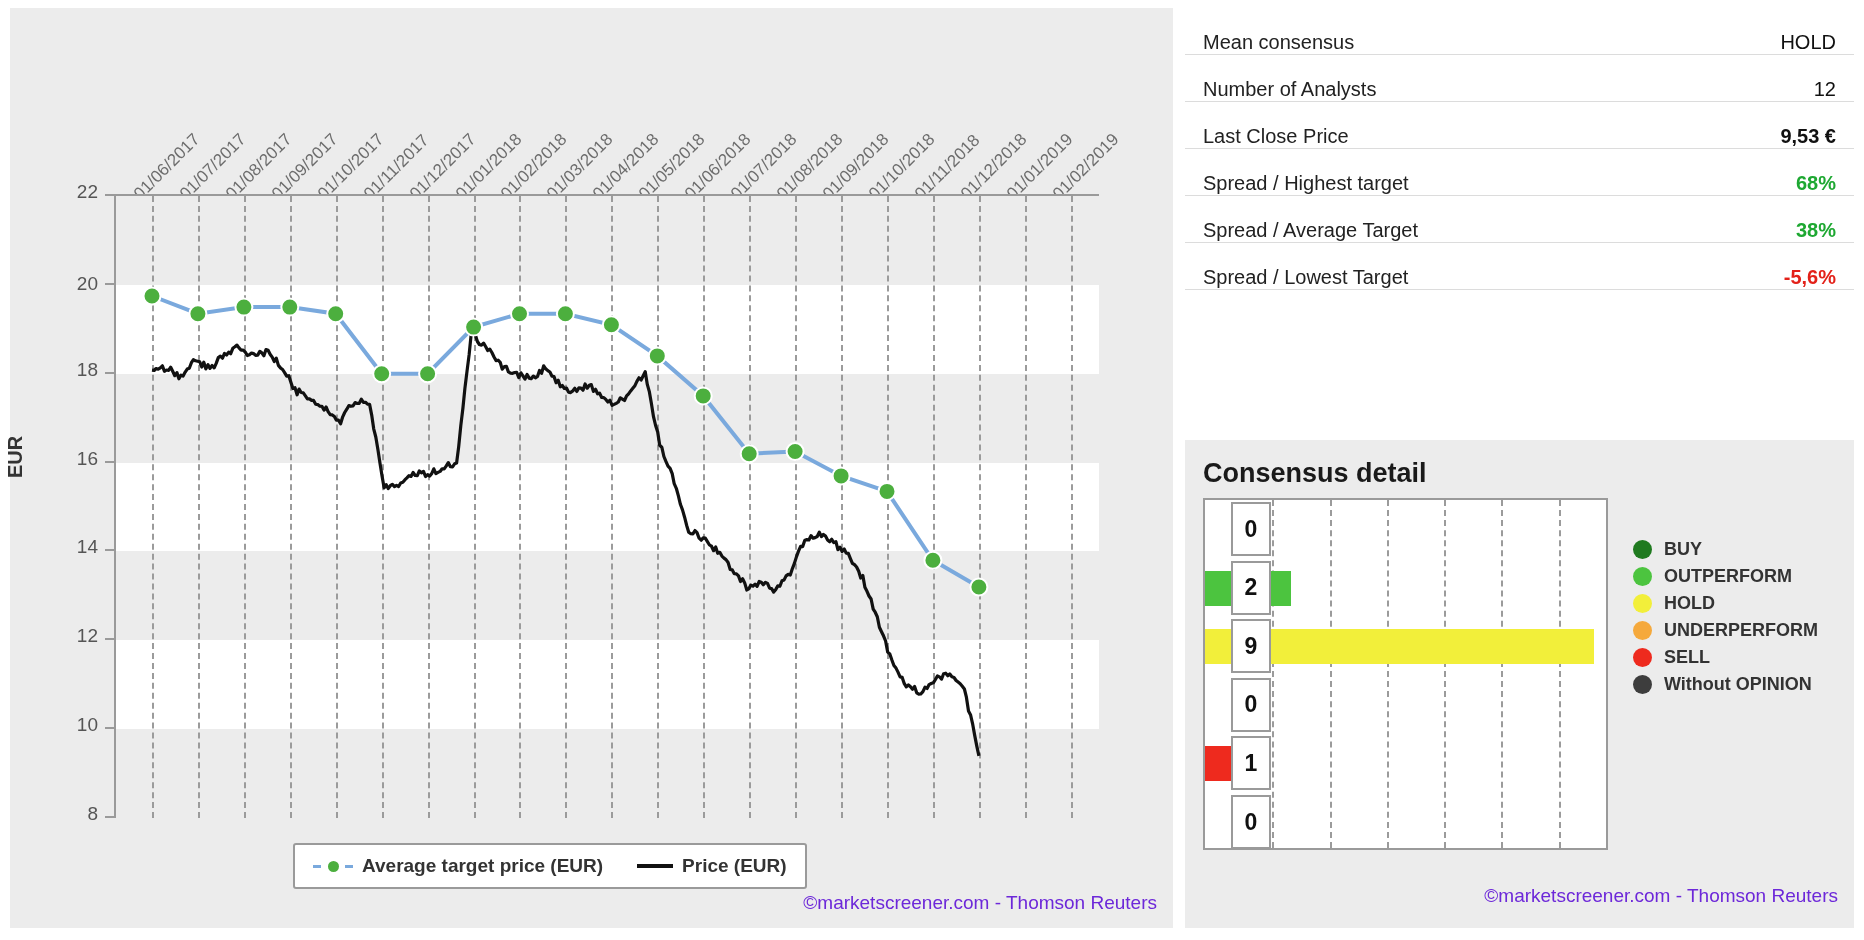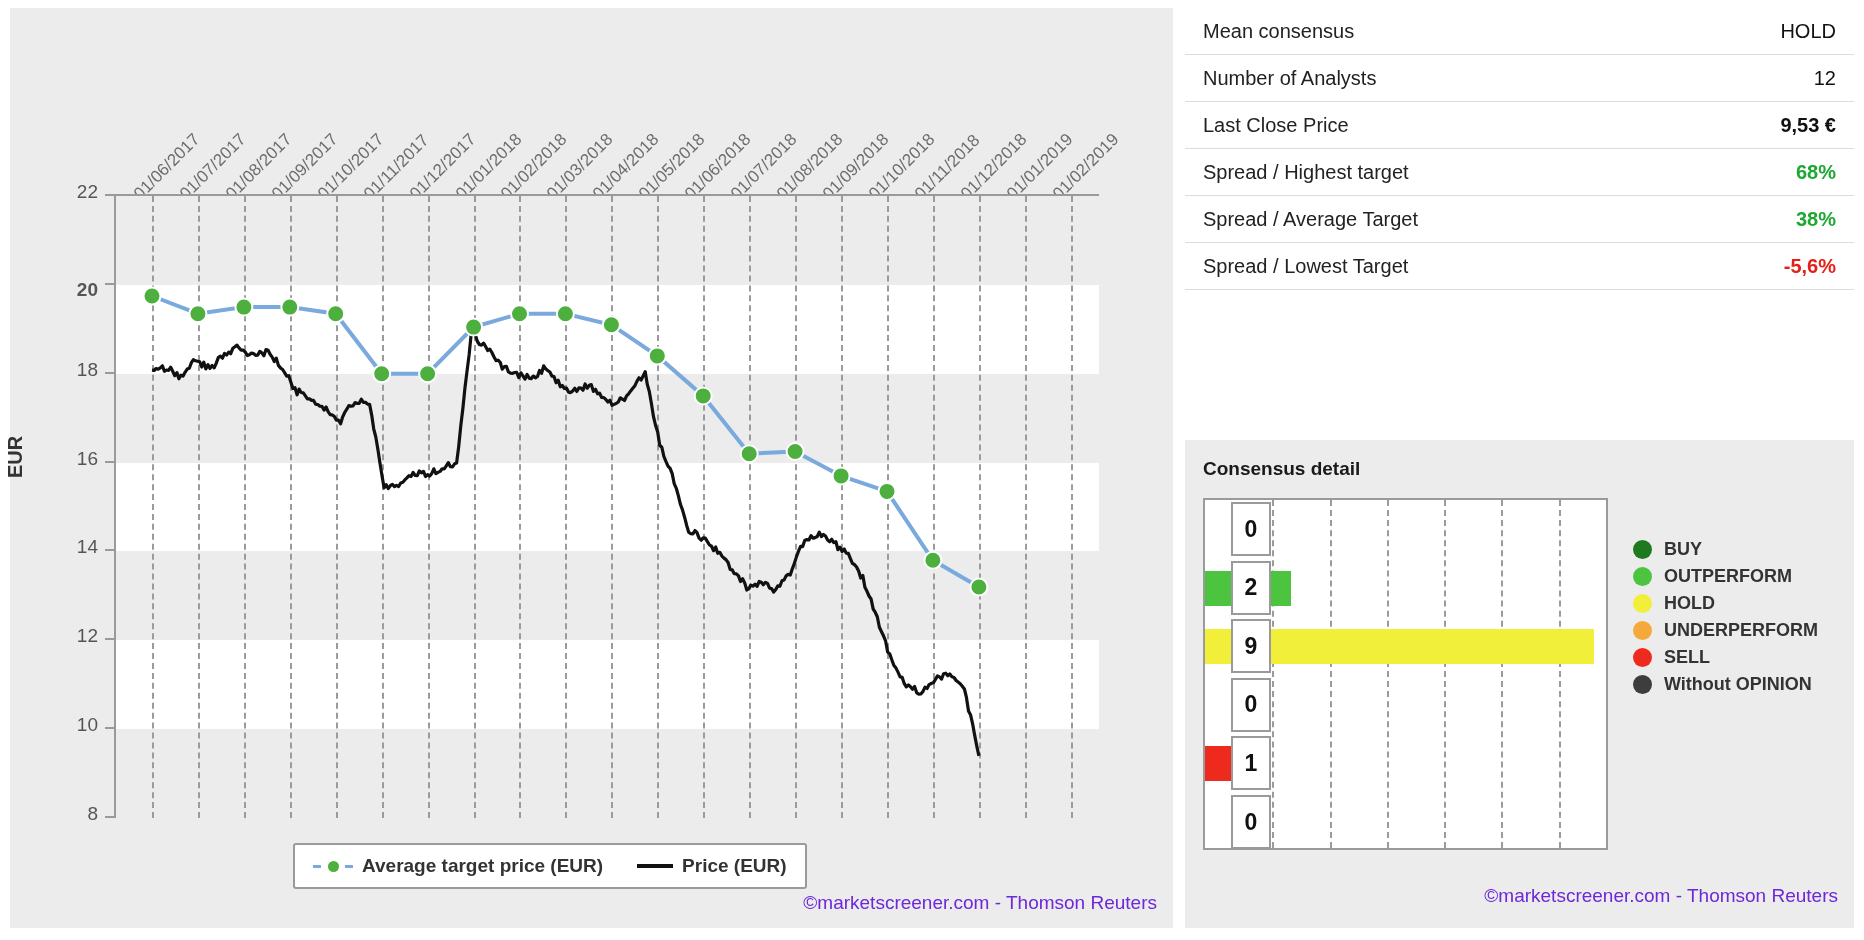--- a/index.html
+++ b/index.html
@@ -43,31 +43,31 @@
   .consensus-card{position:absolute;left:1185px;top:8px;width:669px;height:386px;background:#fff;}
   .cons-header{position:relative;height:54px;background:#ececec;display:flex;align-items:center;}
   .cons-title{position:absolute;left:18px;font-size:21px;font-weight:bold;color:#1a1a1a;}
   .sell-txt{position:absolute;left:338px;font-size:21px;color:#333;}
   .gauge{position:absolute;left:400px;top:16px;width:178px;height:21px;
          background:linear-gradient(to right,#ee2a1e 0%,#ee2a1e 9%,#f0701c 13%,#f4a11d 25%,#f6d62a 37%,#f2ef3a 50%,#d5ea3a 62%,#9ddc45 75%,#55c94a 88%,#25a838 100%);}
   .gauge-marker{position:absolute;left:467px;top:36px;width:0;height:0;
                 border-left:10px solid transparent;border-right:10px solid transparent;border-bottom:14px solid #1a1a1a;}
   .buy-txt{position:absolute;left:598px;font-size:21px;color:#333;}
 
-  .cons-row{position:relative;height:47px;display:flex;align-items:center;
+  .cons-row{position:relative;height:47px;display:flex;align-items:flex-end;
             border-bottom:1px solid #dcdcdc;padding:0 18px;box-sizing:border-box;}
   .cons-row:first-of-type{border-top:none;}
   .cons-label{font-size:20px;color:#222;}
   .cons-value{margin-left:auto;font-size:20px;color:#111;}
   .cons-value.bold{font-weight:bold;}
   .cons-value.green{color:#1ea832;font-weight:bold;}
   .cons-value.red{color:#e32119;font-weight:bold;}
 
   .detail-card{position:absolute;left:1185px;top:440px;width:669px;height:488px;background:#ececec;}
-  .detail-title{position:absolute;left:18px;top:18px;font-size:19px;font-weight:bold;color:#1a1a1a;}
+  .detail-title{position:absolute;left:18px;top:18px;font-size:27px;font-weight:bold;color:#1a1a1a;}
   .detail-plot{position:absolute;left:18px;top:58px;width:405px;height:352px;background:#fff;
                border:2px solid #9a9a9a;box-sizing:border-box;}
   .dvgrid{position:absolute;top:0;bottom:0;width:0;border-left:2px dashed #9b9b9b;}
   .drow{position:absolute;left:0;height:58.6px;display:flex;align-items:center;}
   .dbar{position:absolute;left:0;top:12px;height:35px;}
   .dbox{position:absolute;width:40px;height:54px;background:#fff;border:2px solid #9a9a9a;
         display:flex;align-items:center;justify-content:center;font-size:23px;font-weight:bold;color:#111;box-sizing:border-box;}
 
   .dlegend{position:absolute;left:448px;top:96px;}
   .dl-item{display:flex;align-items:center;gap:12px;height:27px;}
@@ -90,21 +90,21 @@
           <div class="ylabel-txt" style="top: 706.143px; left: 42px;">10</div>
           <div class="ytick" style="top: 630.286px;"></div>
           <div class="ylabel-txt" style="top: 617.286px; left: 42px;">12</div>
           <div class="ytick" style="top: 541.429px;"></div>
           <div class="ylabel-txt" style="top: 528.429px; left: 42px;">14</div>
           <div class="ytick" style="top: 452.571px;"></div>
           <div class="ylabel-txt" style="top: 439.571px; left: 42px;">16</div>
           <div class="ytick" style="top: 363.714px;"></div>
           <div class="ylabel-txt" style="top: 350.714px; left: 42px;">18</div>
           <div class="ytick" style="top: 274.857px;"></div>
-          <div class="ylabel-txt" style="top: 271px; left: 42px; font-weight: bold;">20</div>
+          <div class="ylabel-txt" style="top: 265px; left: 42px;">20</div>
           <div class="ytick" style="top: 186px;"></div>
           <div class="ylabel-txt" style="top: 173px; left: 42px;">22</div>
         </div>
       <div id="xlabels">
           <div class="xlab" style="left: 134px; top: 176px;">01/06/2017</div>
           <div class="xlab" style="left: 179.937px; top: 176px;">01/07/2017</div>
           <div class="xlab" style="left: 225.874px; top: 176px;">01/08/2017</div>
           <div class="xlab" style="left: 271.81px; top: 176px;">01/09/2017</div>
           <div class="xlab" style="left: 317.747px; top: 176px;">01/10/2017</div>
           <div class="xlab" style="left: 363.684px; top: 176px;">01/11/2017</div>

